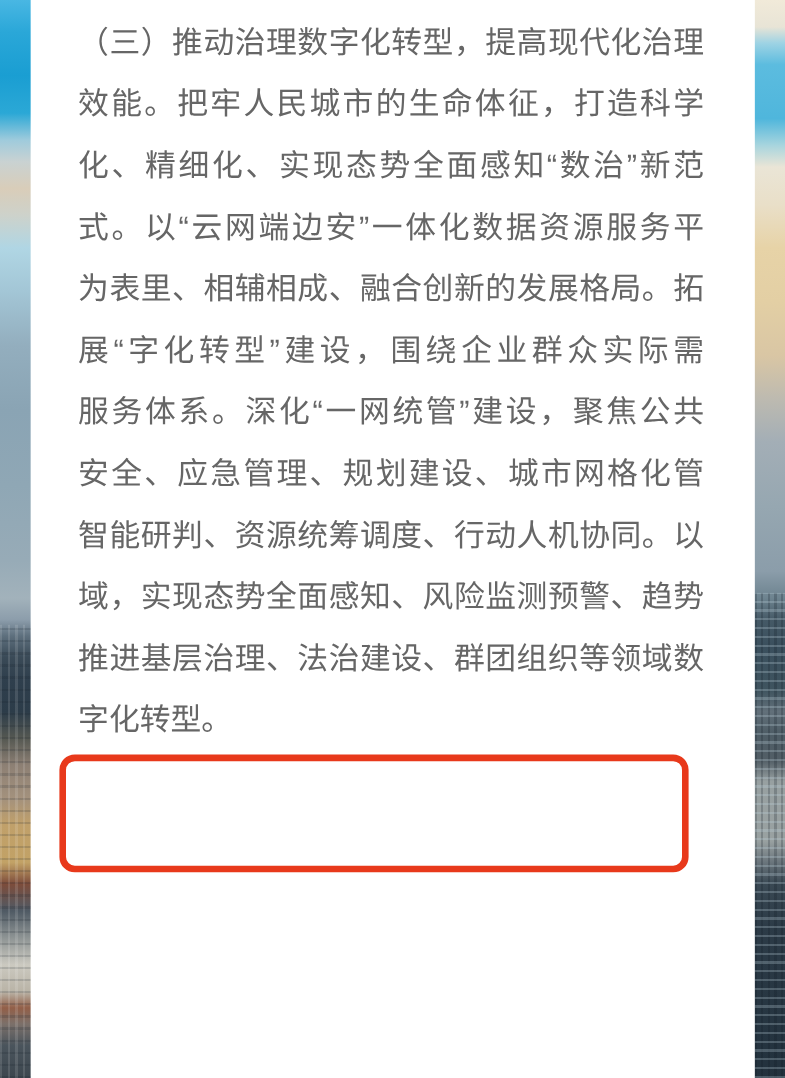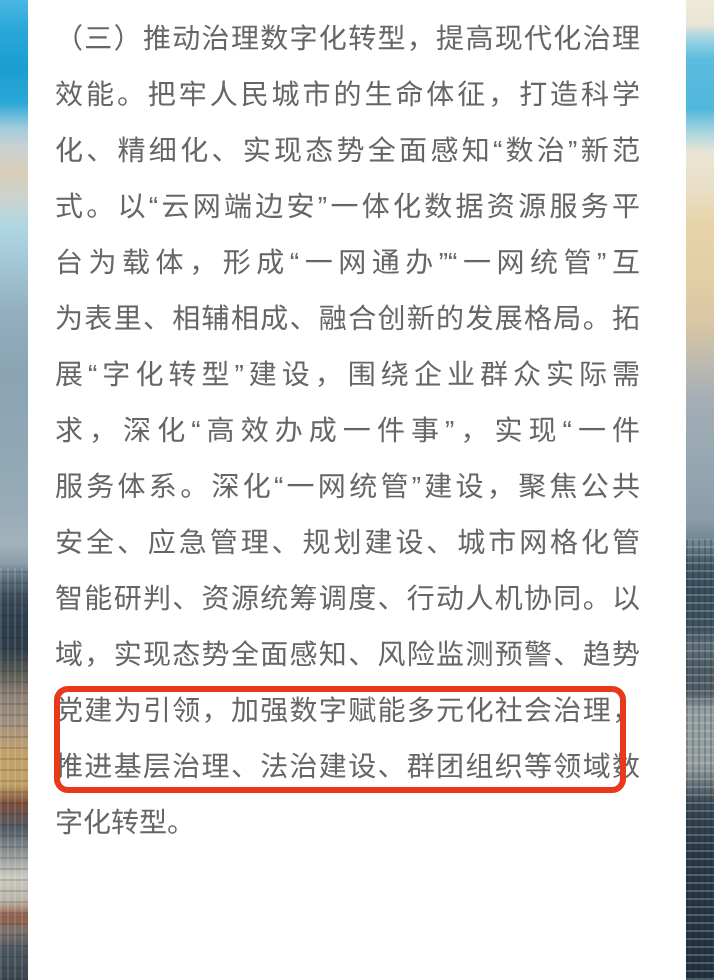--- a/index.html
+++ b/index.html
@@ -70,21 +70,21 @@
 
   
   .panel {
     position: absolute;
     left: 28px;
     top: 0;
     width: 658px;
     height: 980px;
     background: var(--panel-bg, #ffffff);
     box-sizing: border-box;
-    padding: 11px 46px 0 27px;
+    padding: 11px 46px 0 43px;
   }
 
   
   .line {
     height: 56px;
     line-height: 56px;
     font-size: 28px;
     color: var(--text-color, #666666);
     text-align: justify;
     text-align-last: justify;
@@ -117,28 +117,25 @@
 <div class="stage">
 
   <div class="bg-strip bg-left"></div>
   <div class="bg-strip bg-right"></div>
 
   <div class="panel">
     <div class="line">（三）推动治理数字化转型，提高现代化治理</div>
     <div class="line">效能。把牢人民城市的生命体征，打造科学</div>
     <div class="line">化、精细化、实现态势全面感知“数治”新范</div>
     <div class="line">式。以“云网端边安”一体化数据资源服务平</div>
-    <div class="line">台为载体，形成“一网通办”“一网统管”互</div>
     <div class="line">为表里、相辅相成、融合创新的发展格局。拓</div>
     <div class="line">展“字化转型”建设，围绕企业群众实际需</div>
-    <div class="line">求，深化“高效办成一件事”，实现“一件</div>
     <div class="line">服务体系。深化“一网统管”建设，聚焦公共</div>
     <div class="line">安全、应急管理、规划建设、城市网格化管</div>
     <div class="line">智能研判、资源统筹调度、行动人机协同。以</div>
     <div class="line">域，实现态势全面感知、风险监测预警、趋势</div>
-    <div class="line">党建为引领，加强数字赋能多元化社会治理，</div>
     <div class="line">推进基层治理、法治建设、群团组织等领域数</div>
     <div class="line last">字化转型。</div>
 
     <div class="annotation"></div>
   </div>
 
 </div>
 
 </body></html>

